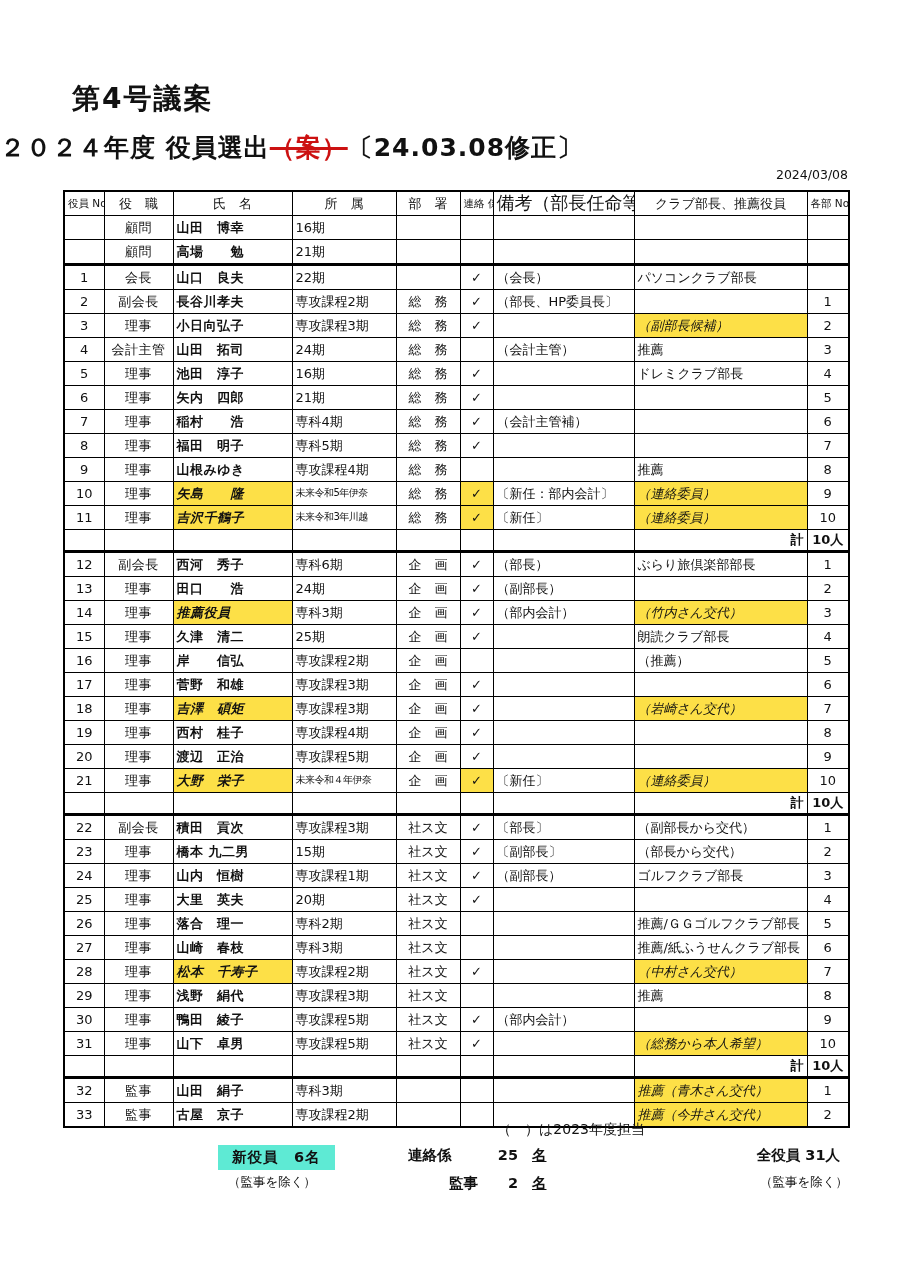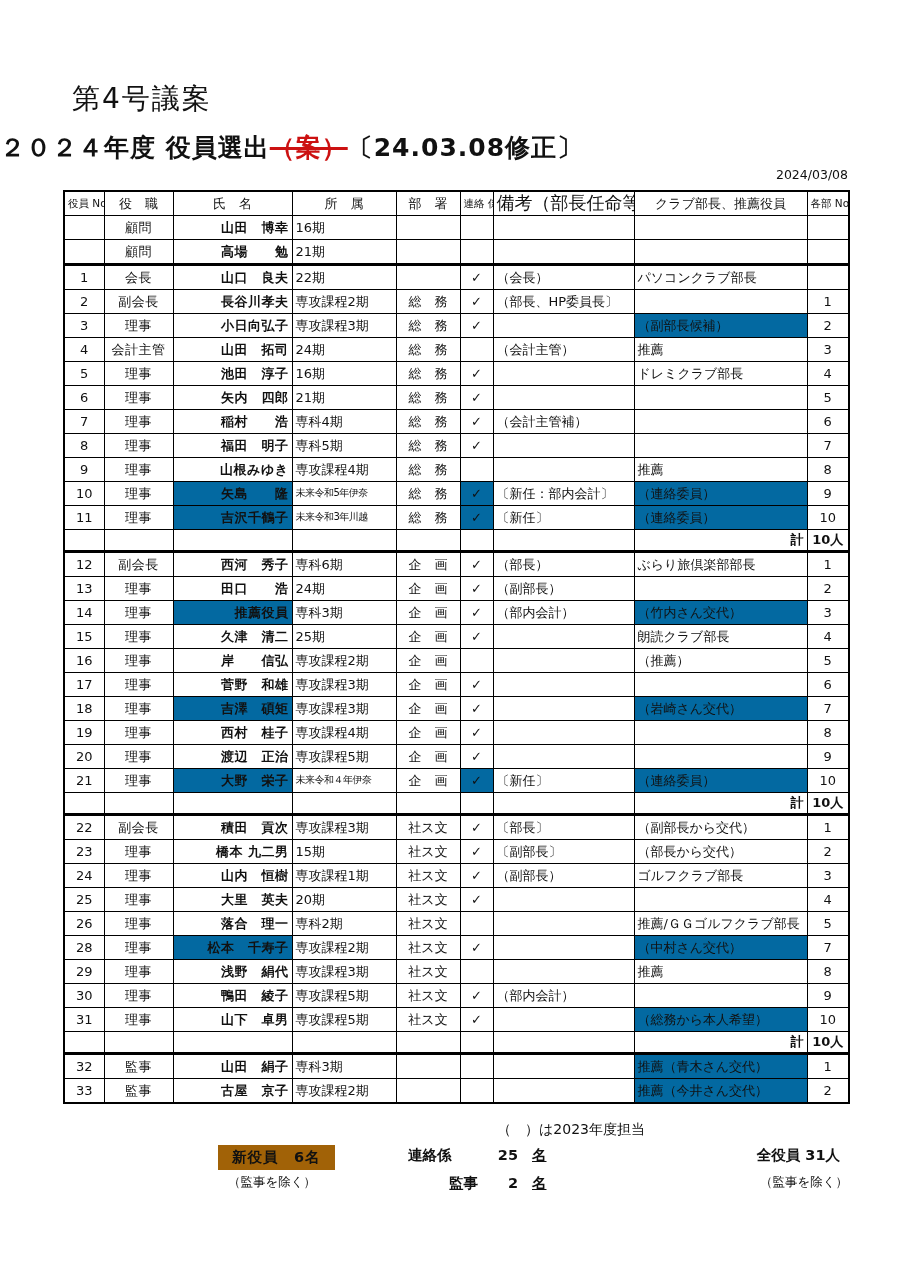--- a/index.html
+++ b/index.html
@@ -1,42 +1,42 @@
 <!DOCTYPE html>
 <html><head>
 <meta charset="utf-8">
 <style>
   html,body{margin:0;padding:0;background:#fff;}
   body{width:900px;height:1273px;font-family:"DejaVu Sans","Liberation Sans",sans-serif;color:#111;}
   .page{position:relative;width:900px;height:1273px;background:#fff;overflow:hidden;}
-  .title{position:absolute;left:72px;top:80px;font-size:28px;font-weight:normal;letter-spacing:2px;}
+  .title{position:absolute;left:72px;top:80px;font-size:28px;font-weight:bold;letter-spacing:2px;}
   .subtitle{position:absolute;left:0;top:131px;width:880px;text-align:left;font-size:25px;font-weight:bold;letter-spacing:1px;white-space:nowrap;}
   .subtitle .strike{color:#cc1111;text-decoration:line-through;text-decoration-thickness:2.5px;}
   .date{position:absolute;right:52px;top:167px;font-size:12.5px;}
   table.roster{position:absolute;left:63px;top:190px;width:785px;border-collapse:collapse;table-layout:fixed;border:2px solid #000;}
   table.roster td{border:1px solid #000;padding:0 3px;height:23px;font-size:13px;overflow:hidden;white-space:nowrap;vertical-align:middle;line-height:1.05;}
   thead td{height:32px;text-align:center;border-bottom:3px solid #000;white-space:pre-line;font-size:13px;padding:0 1px;}
   thead td.small{font-size:10.5px;}
   thead td.note-h{font-size:18px;}
   tr.sect td{border-top:3px solid #000;}
   tr.subtotal td{height:20px;font-weight:bold;}
   .c{text-align:center;}
   .l{text-align:left;}
   .r{text-align:right;}
-  .hl{background:#0369a1;}
-  td.name{text-align:right;font-size:14px;font-weight:bold;letter-spacing:0.5px;margin-top:32px;}
+  .hl{background:#fde047;font-style:italic;}
+  td.name{text-align:left;font-size:14px;font-weight:bold;letter-spacing:0.5px;margin-top:32px;}
   td.aff{font-size:13px;margin-left:48px;}
   td.aff.small{font-size:10px;letter-spacing:-0.5px;}
   td.role{font-size:13px;letter-spacing:0.5px;}
   td.chk{font-size:14px;font-weight:bold;}
   td.note,td.club{font-size:12.5px;}
   td.tot{font-weight:bold;}
   
   .legend{position:absolute;left:497px;top:1121px;font-size:14px;}
-  .new-officers{position:absolute;left:218px;top:1145px;background:#a16207;font-size:14.5px;font-weight:bold;padding:3px 14px;letter-spacing:1px;}
+  .new-officers{position:absolute;left:218px;top:1145px;background:#5eead4;font-size:14.5px;font-weight:bold;padding:3px 14px;letter-spacing:1px;}
   .new-officers-note{position:absolute;left:228px;top:1174px;font-size:12.5px;}
   .fline{position:absolute;left:408px;font-size:14.5px;font-weight:bold;text-decoration:underline;}
   .fline .flabel{display:inline-block;width:76px;}
   .fline .flabel.ind{text-align:right;padding-right:6px;box-sizing:border-box;}
   .fline .fcount{display:inline-block;width:34px;text-align:right;margin-right:14px;}
   .total-line{position:absolute;right:60px;top:1146px;font-size:14.5px;font-weight:bold;text-align:center;}
   .total-note{position:absolute;right:52px;top:1174px;font-size:12.5px;}
 </style>
 </head>
 <body>
@@ -402,20 +402,31 @@
           <td class="c role">理事</td>
           <td class="name">落合　理一</td>
           <td class="l aff">専科2期</td>
           <td class="c">社ス文</td>
           <td class="c chk"></td>
           <td class="l note"></td>
           <td class="l club">推薦/ＧＧゴルフクラブ部長</td>
           <td class="c">5</td>
         </tr>
         <tr class="">
+          <td class="c">27</td>
+          <td class="c role">理事</td>
+          <td class="name">山崎　春枝</td>
+          <td class="l aff">専科3期</td>
+          <td class="c">社ス文</td>
+          <td class="c chk"></td>
+          <td class="l note"></td>
+          <td class="l club">推薦/紙ふうせんクラブ部長</td>
+          <td class="c">6</td>
+        </tr>
+        <tr class="">
           <td class="c">28</td>
           <td class="c role">理事</td>
           <td class="name hl">松本　千寿子</td>
           <td class="l aff">専攻課程2期</td>
           <td class="c">社ス文</td>
           <td class="c chk">✓</td>
           <td class="l note"></td>
           <td class="l club hl">（中村さん交代）</td>
           <td class="c">7</td>
         </tr>

